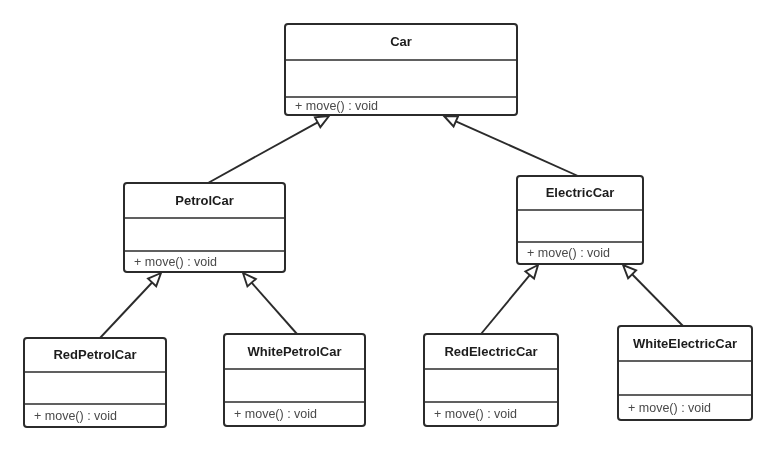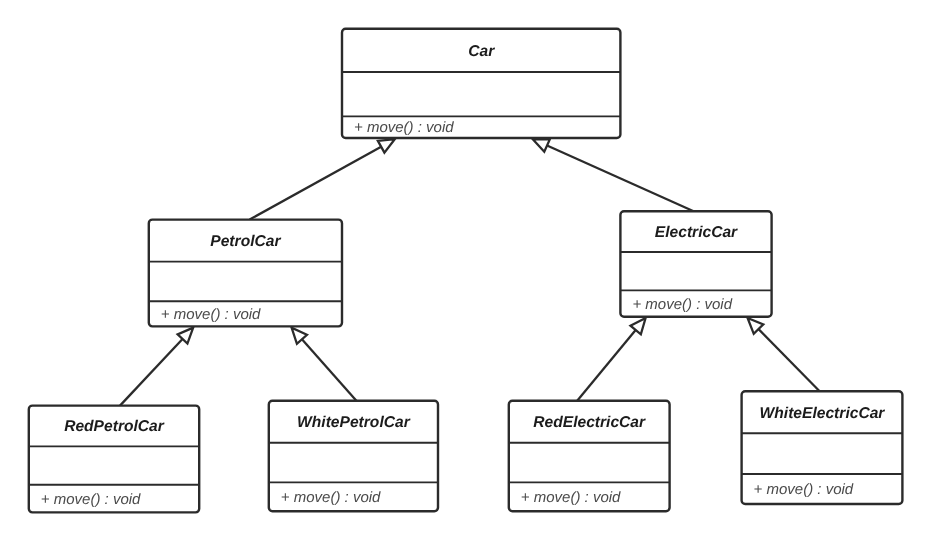--- a/index.html
+++ b/index.html
@@ -11,21 +11,20 @@
     width: 777px;
     height: 454px;
     font-family: "Liberation Sans", sans-serif;
     overflow: hidden;
   }
   #diagram-root {
     position: relative;
     width: 777px;
     height: 454px;
     background: #ffffff;
-    font-style: italic;
   }
   svg#uml-canvas {
     display: block;
     width: 777px;
     height: 454px;
   }
   .class-box-rect {
     fill: #ffffff;
     stroke: #2b2b2b;
     stroke-width: 2;

